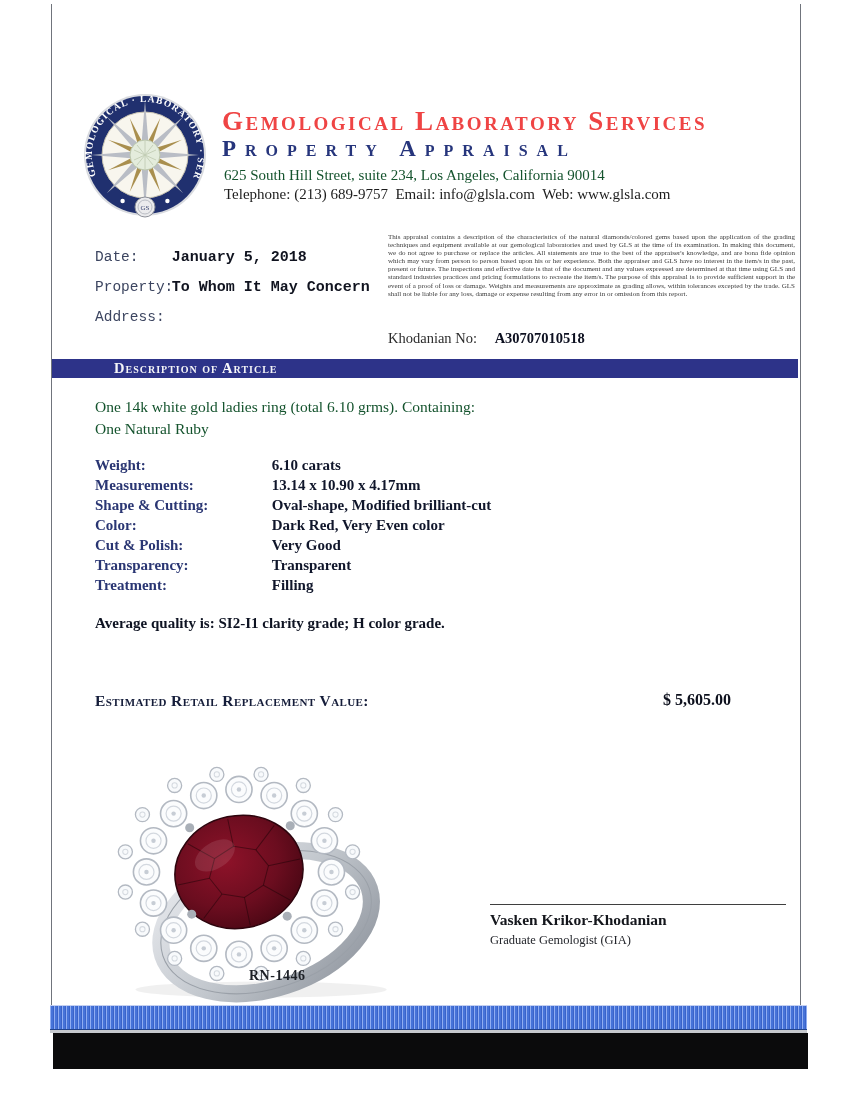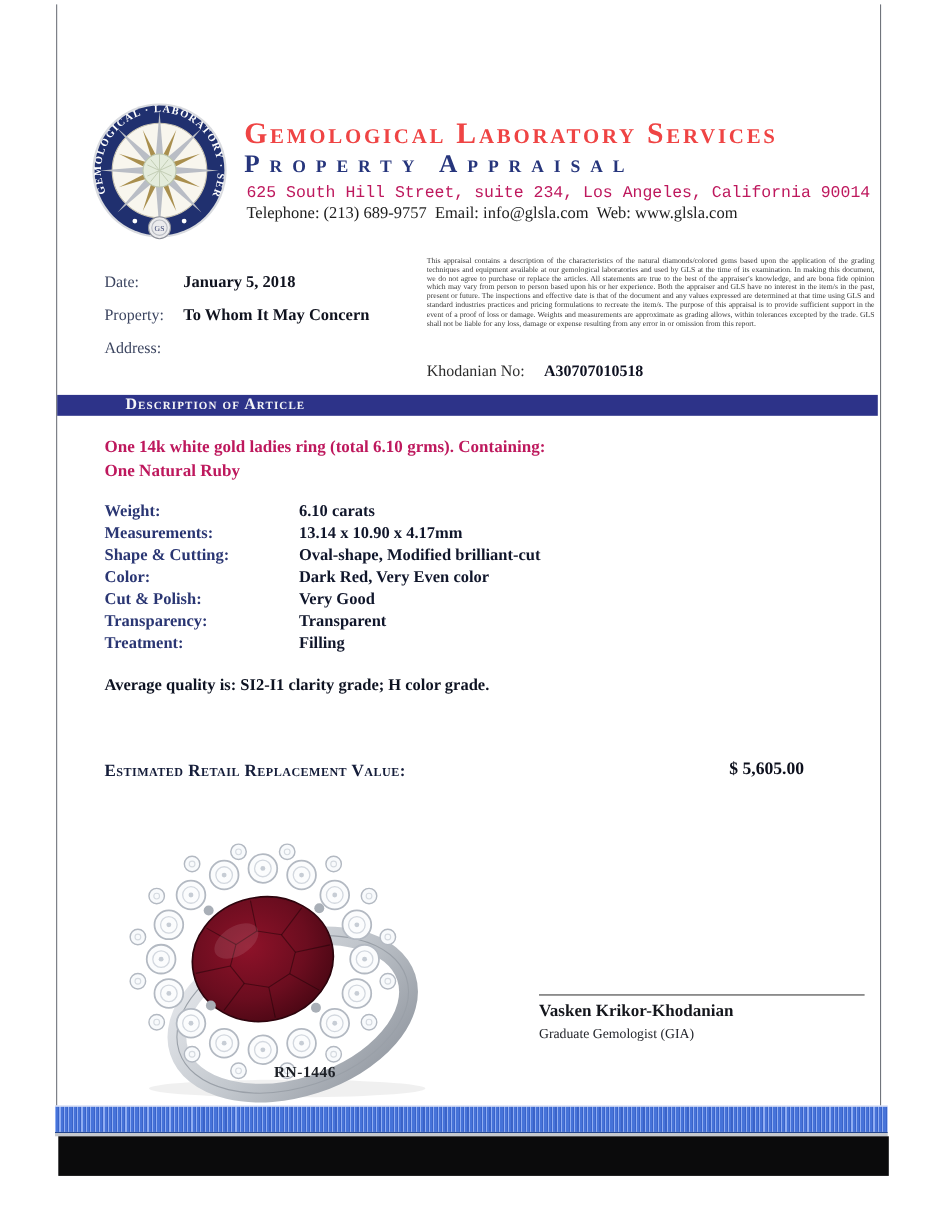--- a/index.html
+++ b/index.html
@@ -17,46 +17,46 @@
   .hdr-title {
     position:absolute; left:222px; top:106px; color:#ef4444;
     font-variant:small-caps; font-weight:700; font-size:27px; letter-spacing:2.5px;
     white-space:nowrap;
   }
   .hdr-subtitle {
     position:absolute; left:222px; top:136px; color:#26357c;
     font-variant:small-caps; font-weight:700; font-size:23px; letter-spacing:9px;
     white-space:nowrap;
   }
-  .hdr-addr { position:absolute; left:224px; top:167px; color:#be185d; font-size:15px; white-space:pre;font-family:Liberation Mono, monospace; }
+  .hdr-addr { position:absolute; left:224px; top:167px; color:#14532d; font-size:15px; white-space:pre; }
   .hdr-contact { position:absolute; left:224px; top:186px; color:#1c1c1c; font-size:15px; white-space:pre; }
 
   
-  .meta-row { position:absolute; left:95px; font-size:14.5px; white-space:nowrap; }
+  .meta-row { position:absolute; left:95px; font-size:14.5px; white-space:nowrap;font-family:Liberation Mono, monospace; }
   .meta-label { display:inline-block; width:68px; color:#3c4560; }
   .meta-value { font-weight:700; color:#10131f; font-size:15px; }
   .row-date { top:249px; } .row-property { top:279px; } .row-address { top:309px; }
 
   
   .disclaimer {
     position:absolute; left:388px; top:233px; width:407px;
     font-size:7px; line-height:8.1px; text-align:justify; color:#3a3a3a;
   }
   .appraisal-no { position:absolute; left:388px; top:330px; font-size:14.5px; white-space:nowrap; }
   .appraisal-no .lbl { color:#2c2c2c; margin-right:14px; }
   .appraisal-no .val { font-weight:700; color:#0d1020; }
 
   
   .banner {
     position:absolute; left:52px; top:359px; width:746px; height:19px;
     background:#2d3389; color:#f5f5f7; font-variant:small-caps; font-weight:600;
     font-size:14.5px; line-height:18px; letter-spacing:1px; padding-left:62px;
   }
 
-  .intro { position:absolute; left:95px; top:396px; font-weight:700; color:#be185d; font-size:15.5px; line-height:21.5px; }
+  .intro { position:absolute; left:95px; top:396px; font-weight:400; color:#14532d; font-size:15.5px; line-height:21.5px; }
 
   .details { position:absolute; left:95px; top:455px; font-size:15px; line-height:20px; }
   .detail-row { white-space:nowrap; }
   .detail-label { display:inline-block; width:173px; font-weight:700; color:#2a3673; }
   .detail-value { font-weight:700; color:#10162b; }
 
   .diamonds { position:absolute; left:95px; top:613px; font-weight:700; color:#0e1322; font-size:15px; line-height:21px; }
 
   .valuation-label {
     position:absolute; left:95px; top:692px; font-variant:small-caps; font-weight:700;

